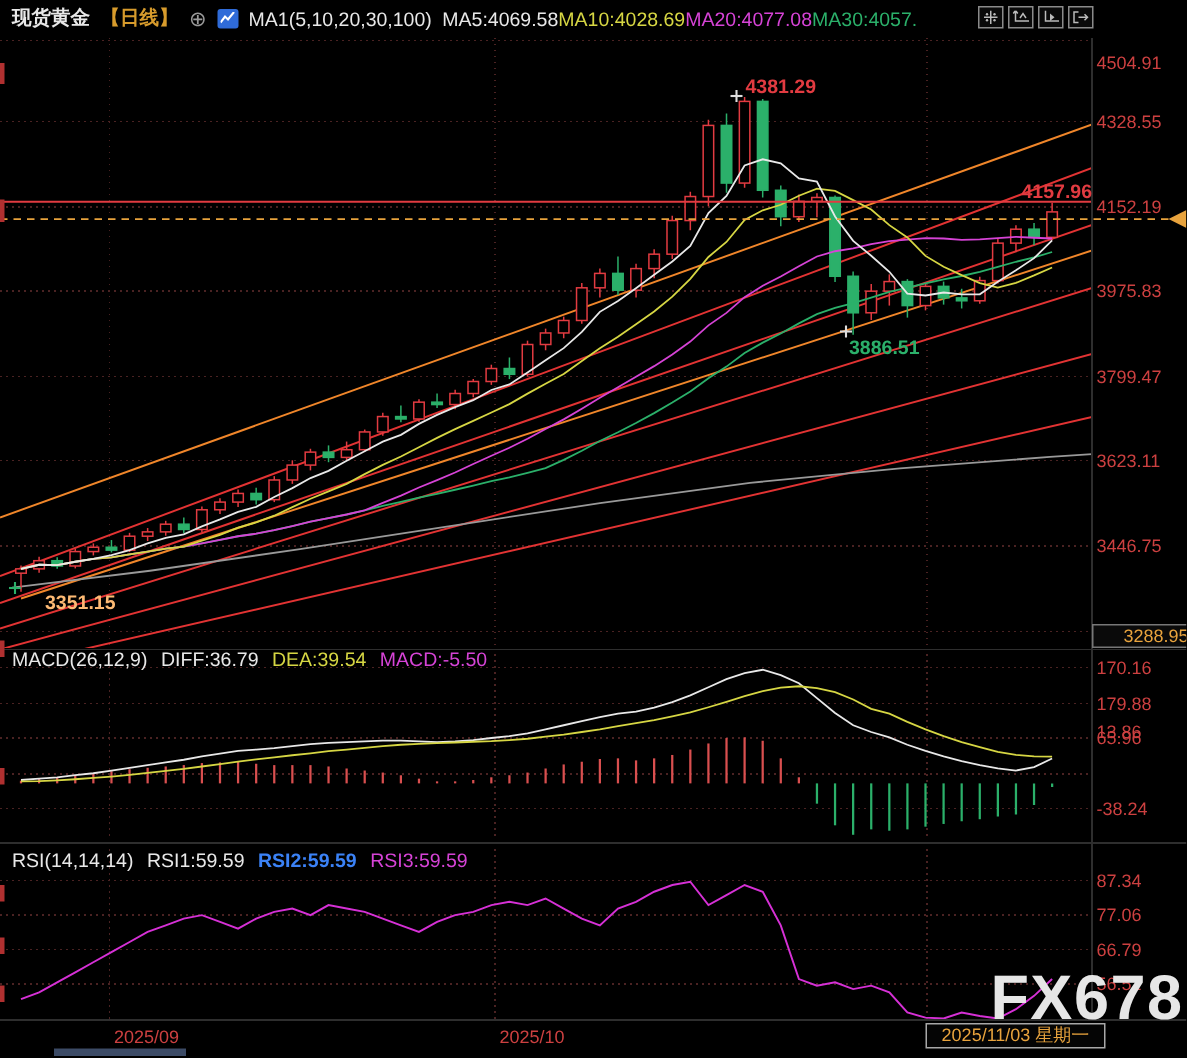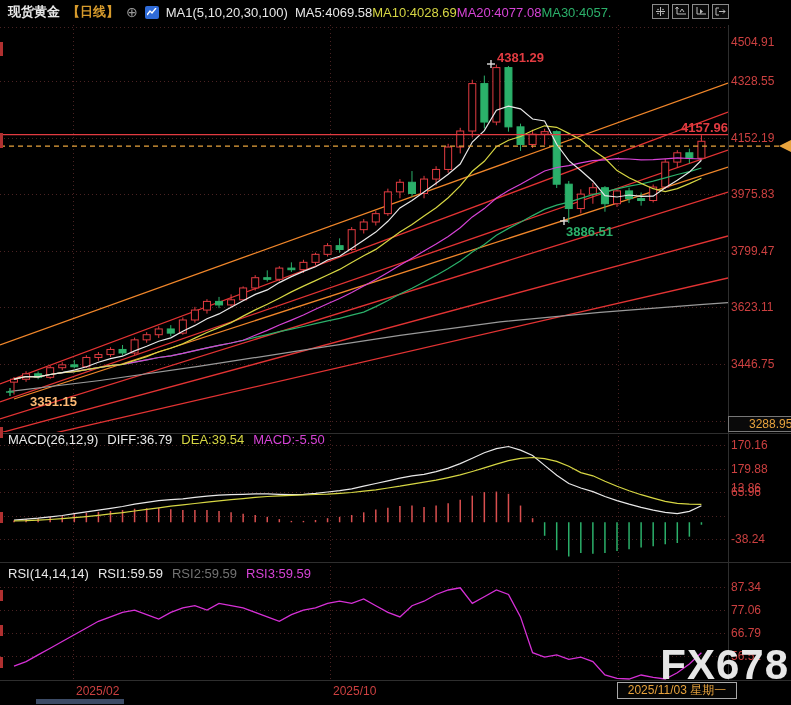--- a/index.html
+++ b/index.html
@@ -324,21 +324,21 @@
           <path d="M4 1H1v7h3" stroke="#bbb" stroke-width="1" fill="none"></path>
           <path d="M4 4.5h6M8 2.5l2 2-2 2" stroke="#bbb" stroke-width="1" fill="none"></path>
         </svg>
     </span>
   </div>
 
   <div class="phdr" style="top:432px">
     <span style="color:#e8e8e8">MACD(26,12,9)</span><span id="macd-values"><span style="color: rgb(232, 232, 232);">DIFF:36.79</span><span style="color: rgb(214, 214, 67);">DEA:39.54</span><span style="color: rgb(214, 67, 214);">MACD:-5.50</span></span>
   </div>
   <div class="phdr" style="top:566px">
-    <span style="color:#e8e8e8">RSI(14,14,14)</span><span id="rsi-values"><span style="color: rgb(232, 232, 232);">RSI1:59.59</span><span style="color: #737373;">RSI2:59.59</span><span style="color: rgb(214, 67, 214);">RSI3:59.59</span></span>
+    <span style="color:#e8e8e8">RSI(14,14,14)</span><span id="rsi-values"><span style="color: rgb(232, 232, 232);">RSI1:59.59</span><span style="color: #3b82f6; font-weight: bold;">RSI2:59.59</span><span style="color: rgb(214, 67, 214);">RSI3:59.59</span></span>
   </div>
 
   <div class="annlayer">
     <div class="ann" id="ann-high" style="left: 497px; top: 50px; color: rgb(226, 59, 65);">4381.29</div>
     <div class="ann" id="ann-low" style="left: 566px; top: 224px; color: rgb(43, 176, 106);">3886.51</div>
     <div class="ann" id="ann-start" style="left: 30px; top: 394px; color: #fdba74;">3351.15</div>
     <div class="ann" id="ann-price" style="left: 681px; top: 120px; color: rgb(226, 59, 65);">4157.96</div>
   </div>
 
   <div class="axlayer" id="right-axis">
@@ -358,15 +358,15 @@
       <div class="axl" style="top: 587px;">87.34</div>
       <div class="axl" style="top: 610px;">77.06</div>
       <div class="axl" style="top: 633px;">66.79</div>
       <div class="axl" style="top: 656px;">56.51</div>
     </div>
 
   <div id="x-axis"></div>
   <div class="datebox" id="datebox" style="left: 617px; width: 110px;">2025/11/03 星期一</div>
 
   <div class="wm">FX678</div>
-<div class="xlab" style="left: 76px;">2025/02</div>
+<div class="xlab" style="left: 76px;">2025/09</div>
     <div class="xlab" style="left: 333px;">2025/10</div>
   </div>
 
 </body></html>

